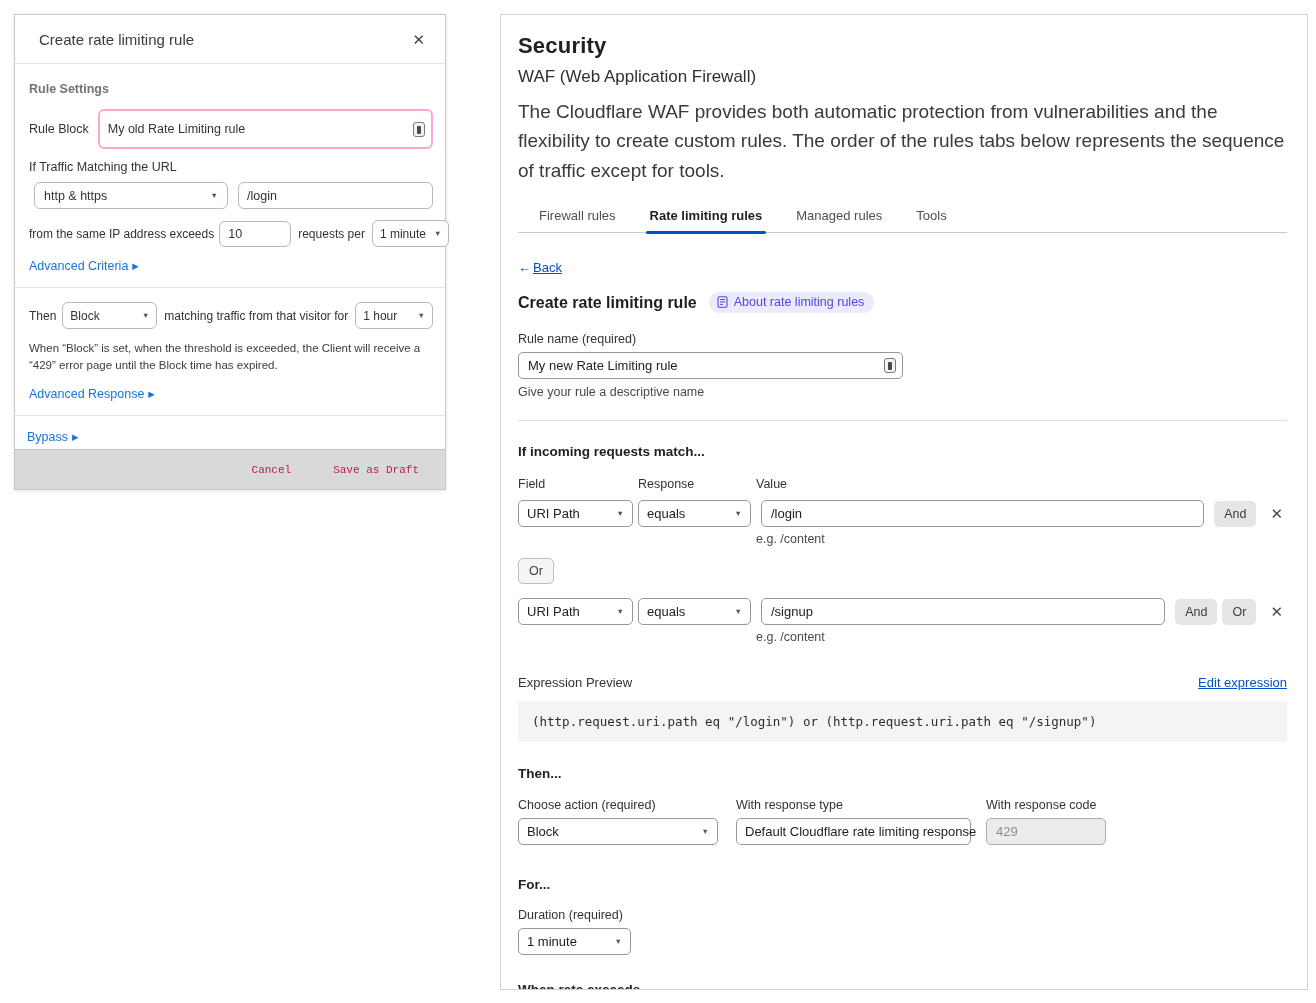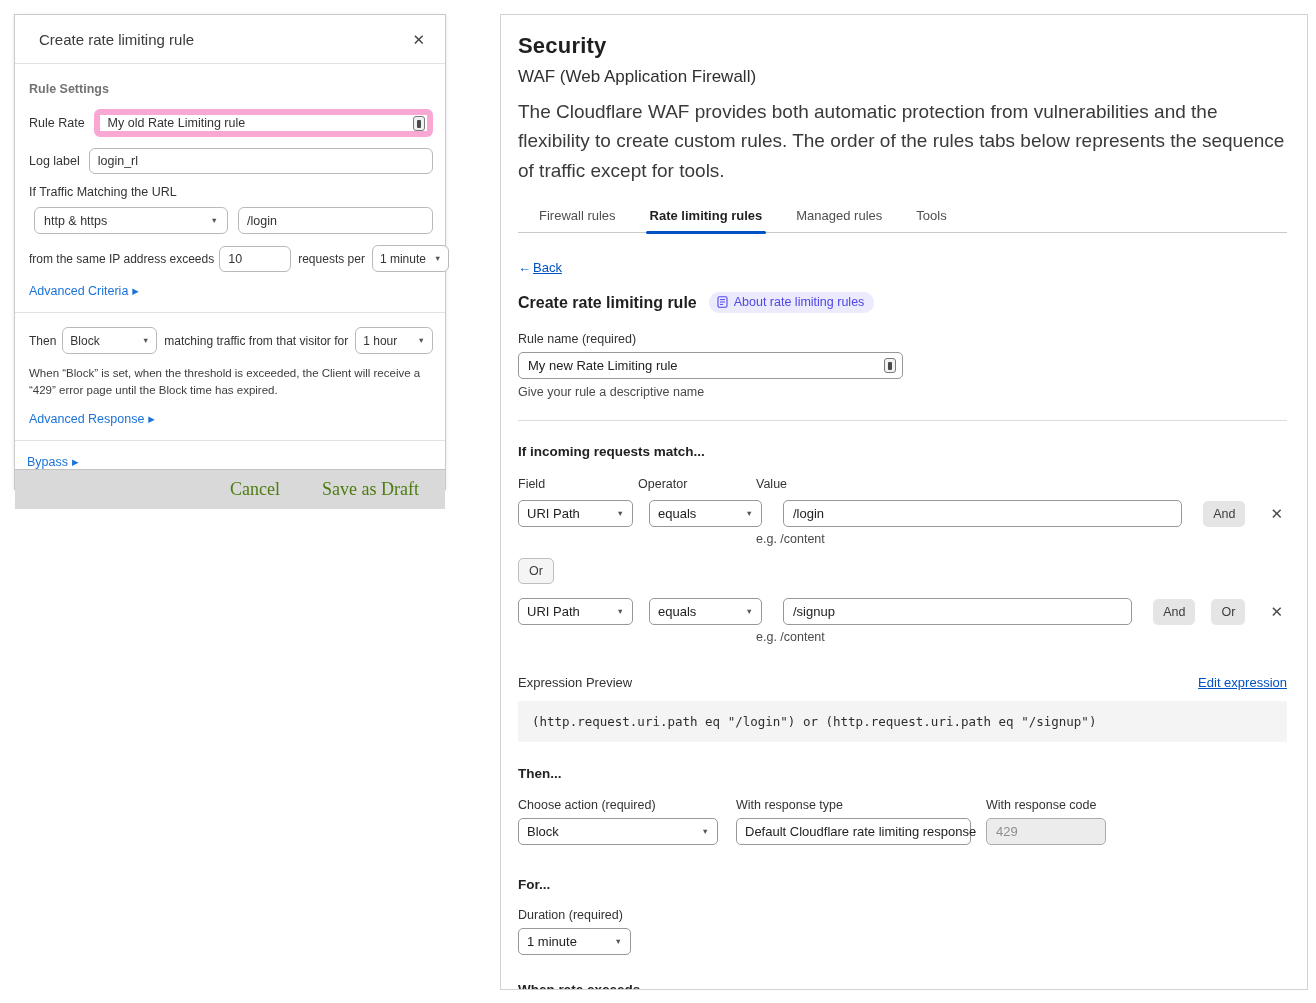--- a/index.html
+++ b/index.html
@@ -15,40 +15,40 @@
     padding:0 14px 0 24px; border-bottom:1px solid #e2e2e2; }
   .dlg-title { font-size:15px; color:#3a3a3a; flex:1; }
   .dlg-close { font-size:15px; color:#444; cursor:pointer; line-height:1; padding:4px 6px; }
   .dlg-body1 { padding:18px 12px 0 12px; }
   .dlg-row { display:flex; align-items:center; margin-bottom:11px; }
   .dlg-label { margin-left:2px; margin-right:9px; white-space:nowrap; color:#333; }
   .dlg-heading { font-weight:bold; color:#737373; margin:0 0 13px 2px; }
   .inp { height:26px; border:1px solid #b9b9b9; border-radius:6px; background:#fff;
     font-size:12.5px; color:#333; padding:0 8px; font-family:inherit; width:100%; }
   .inp-wrap { position:relative; flex:1; display:flex; align-items:center; }
-  .inp-focus { border:6px solid #f9a8d4; height:28px; padding-right:26px; }
+  .inp-focus { border:2px solid #f9a8d4; height:40px; padding-right:26px; }
   .autofill-icon { position:absolute; right:8px; width:12px; height:15px;
     border:1px solid #7a7a7a; border-radius:3px; background:#f2f2f2; }
   .autofill-icon::after { content:""; position:absolute; left:3px; right:3px; top:3px; bottom:2px;
     background:#4a4a4a; border-radius:1px; }
   .sel { height:27px; border:1px solid #b9b9b9; border-radius:6px; background:#fff;
     display:flex; align-items:center; padding:0 9px; color:#333; font-size:12.5px;
     justify-content:space-between; cursor:pointer; white-space:nowrap; }
   .caret { font-size:7.5px; color:#555; margin-left:8px; }
   .small-note { font-size:11.5px; color:#3c3c3c; line-height:1.5; margin:2px 2px 12px 2px; }
   .dlg-link { color:#1a73d8; font-size:12.5px; cursor:pointer; display:inline-flex;
     align-items:center; gap:4px; }
   .dlg-link .arrow { font-size:8.5px; }
   .dlg-sep { border-top:1px solid #e2e2e2; }
   .dlg-body2 { padding:14px 12px 0 12px; }
   .dlg-body3 { padding:14px 12px 0 12px; flex:1; }
   .dlg-footer { height:40px; flex:0 0 40px; background:#d9d9d9; border-top:1px solid #c2c2c2;
     display:flex; align-items:center; justify-content:flex-end; gap:42px; padding:0 26px; }
-  .txt-btn { font-size:18px; color:#4d7c0f; cursor:pointer; background:none; border:none;
-    font-family:Liberation Serif, serif; }
+  .txt-btn { font-size:11px; color:#be185d; cursor:pointer; background:none; border:none;
+    font-family:Liberation Mono, monospace; }
 
   
   .panel { position:absolute; left:500px; top:14px; width:808px; height:976px;
     background:#fff; border:1px solid #d2d2d2; padding:12px 20px 0 17px; overflow:hidden; }
   .pg-title { font-size:22px; font-weight:bold; color:#1f1f1f; margin-top:6px; letter-spacing:.2px; }
   .pg-subtitle { font-size:17px; color:#2f2f2f; margin-top:8px; font-weight:normal; }
   .pg-desc { font-size:19px; color:#3a3a3a; line-height:1.55; margin-top:10px; max-width:772px; }
   .tabs { display:flex; gap:34px; margin-top:17px; padding-left:21px;
     border-bottom:1px solid #c9c9c9; }
   .tab { font-size:13px; color:#4f4f4f; padding:6px 0 9px 0; cursor:pointer; position:relative; }
@@ -66,21 +66,21 @@
   .rn-block { margin-top:19px; }
   .rn-input-wrap { position:relative; width:385px; display:flex; align-items:center; }
   .inp2 { height:27px; border:1px solid #989898; border-radius:5px; background:#fff;
     font-size:13px; color:#222; padding:0 26px 0 9px; font-family:inherit; width:100%; }
   .helper { font-size:12.5px; color:#4a4a4a; margin-top:6px; }
   .divider { border-top:1px solid #dcdcdc; margin:21px 0 0 0; }
   .sec-heading { font-size:13.5px; font-weight:bold; color:#222; }
   .match-heading { margin-top:23px; }
   .col-labels { display:flex; margin-top:18px; font-size:12.5px; color:#333; }
   .cl-field { width:120px; } .cl-operator { width:118px; }
-  .cond-row { display:flex; align-items:center; margin-top:9px; gap:16px; }
+  .cond-row { display:flex; align-items:center; margin-top:9px; gap:5px; }
   .sel2 { height:27px; border:1px solid #989898; border-radius:5px; background:#fff;
     display:flex; align-items:center; justify-content:space-between; padding:0 8px;
     font-size:13px; color:#222; cursor:pointer; white-space:nowrap; }
   .sel-field { width:115px; } .sel-operator { width:113px; margin-right:5px; }
   .val-inp { height:27px; border:1px solid #989898; border-radius:5px; font-size:13px;
     color:#222; padding:0 9px; font-family:inherit; flex:1; }
   .gray-btn { height:26px; min-width:38px; padding:0 10px; background:#e5e5e5; border:none;
     border-radius:5px; font-size:12.5px; color:#3d3d3d; cursor:pointer; font-family:inherit; }
   .remove-x { font-size:15px; color:#4a4a4a; cursor:pointer; padding:0 4px; margin-left:5px; }
   .row-hint { font-size:12.5px; color:#4a4a4a; margin:5px 0 0 238px; }
@@ -119,33 +119,27 @@
   <div class="dialog">
     <div class="dlg-header">
       <div class="dlg-title">Create rate limiting rule</div>
       <div class="dlg-close">✕</div>
     </div>
 
     <div class="dlg-body1">
       <div class="dlg-heading">Rule Settings</div>
 
       <div class="dlg-row">
-        <span class="dlg-label">Rule Rate</span>
+        <span class="dlg-label">Rule Block</span>
         <span class="inp-wrap">
           <input class="inp inp-focus" value="My old Rate Limiting rule" style="">
           <span class="autofill-icon"></span>
         </span>
       </div>
 
-      <div class="dlg-row">
-        <span class="dlg-label">Log label</span>
-        <span class="inp-wrap">
-          <input class="inp" value="login_rl" style="">
-        </span>
-      </div>
 
       <div class="dlg-label" style="margin-bottom:8px;">If Traffic Matching the URL</div>
 
       <div class="dlg-row" style="gap:10px; padding-left:7px;">
         <div class="sel" style="flex:0 0 194px;">
           <span>http &amp; https</span>
           <span class="caret">▼</span>
         </div>
         <span class="inp-wrap">
           <input class="inp" style="height: 27px;" value="/login">
@@ -247,21 +241,21 @@
       </span>
       <div class="helper">Give your rule a descriptive name</div>
     </div>
 
     <div class="divider"></div>
 
     <div class="sec-heading match-heading">If incoming requests match...</div>
 
     <div class="col-labels">
       <span class="cl-field">Field</span>
-      <span class="cl-operator">Operator</span>
+      <span class="cl-operator">Response</span>
       <span>Value</span>
     </div>
 
     
     <div class="cond-row">
       <div class="sel2 sel-field">
         <span>URI Path</span>
         <span class="caret">▼</span>
       </div>
       <div class="sel2 sel-operator">

